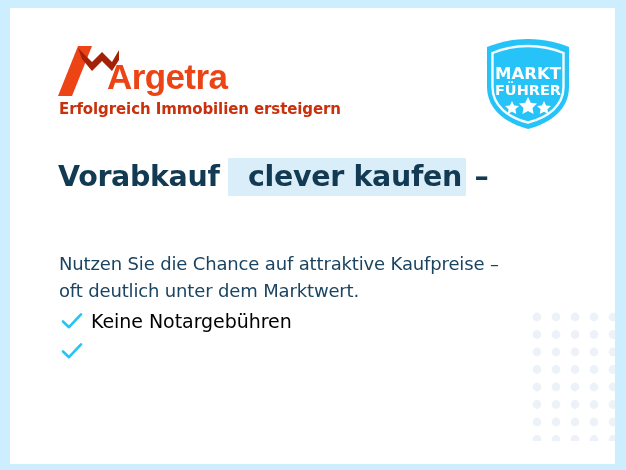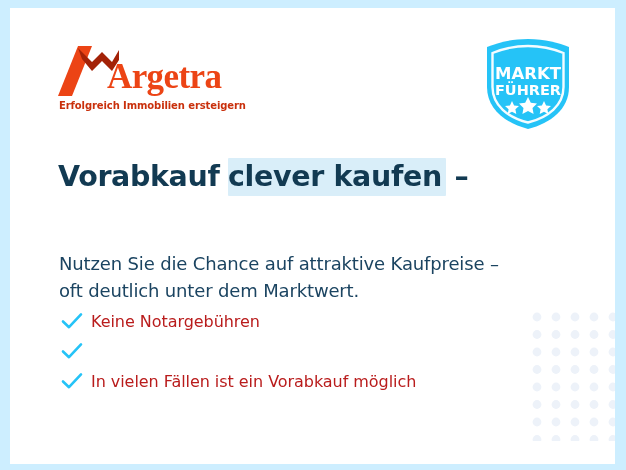--- a/index.html
+++ b/index.html
@@ -45,33 +45,33 @@
     position: absolute;
     left: 0px;
     top: 5px;
     width: 62px;
     height: 50px;
   }
   #logo-word {
     position: absolute;
     left: 49px;
     top: 18px;
-    font-family: Liberation Serif, serif;
+    font-family: Liberation Sans, sans-serif;
     font-size: 35px;
     font-weight: 700;
     letter-spacing: -0.6px;
     color: #ec4415;
     line-height: 1;
   }
   #logo-tagline {
     position: absolute;
     left: 1px;
     top: 59px;
     font-family: "DejaVu Sans", sans-serif;
-    font-size: 10px;
+    font-size: 15px;
     font-weight: 700;
     letter-spacing: -0.1px;
     color: #c9300c;
     white-space: nowrap;
   }
 
   
   #badge {
     position: absolute;
     left: 473px;
@@ -95,21 +95,21 @@
     font-family: "DejaVu Sans", sans-serif;
     font-size: 28.5px;
     font-weight: 700;
     line-height: 37px;
     letter-spacing: -0.35px;
     color: #123a52;
     white-space: nowrap;
   }
   #headline .hl {
     background: #d9eef9;
-    padding: 2px 4px 3px 0;
+    padding: 2px 4px 3px 20px;
     margin: 0 -1px;
     border-radius: 1px;
     box-decoration-break: clone;
     -webkit-box-decoration-break: clone;
   }
 
   
   #subheading {
     position: absolute;
     left: 49px;
@@ -139,23 +139,23 @@
   .bullet-check {
     flex: 0 0 30px;
     width: 30px;
     height: 20px;
     display: flex;
     align-items: center;
   }
   .bullet-check svg { display: block; }
   .bullet-label {
     font-family: "DejaVu Sans", sans-serif;
-    font-size: 16px;
+    font-size: 19px;
     font-weight: 400;
-    color: #b91c1c;
+    color: #000000;
     letter-spacing: -0.05px;
     white-space: nowrap;
   }
 
   
   #dot-grid {
     position: absolute;
     left: 521px;
     top: 303px;
     width: 90px;
@@ -216,28 +216,20 @@
             </svg>
         </span>
         <span class="bullet-label">Keine Notargebühren</span>
       </li>
       <li class="bullet">
         <span class="bullet-check">
           <svg width="22" height="18" viewBox="0 0 22 18">
               <path d="M2 9.5 L8 15.2 L20 2.4" fill="none" stroke="#25c3f7" stroke-width="2.6" stroke-linecap="round" stroke-linejoin="round"></path>
             </svg>
         </span>
-      </li>
-      <li class="bullet">
-        <span class="bullet-check">
-          <svg width="22" height="18" viewBox="0 0 22 18">
-              <path d="M2 9.5 L8 15.2 L20 2.4" fill="none" stroke="#25c3f7" stroke-width="2.6" stroke-linecap="round" stroke-linejoin="round"></path>
-            </svg>
-        </span>
-        <span class="bullet-label">In vielen Fällen ist ein Vorabkauf möglich</span>
       </li>
     </ul>
 
     <div id="dot-grid">
       <svg id="dot-grid-svg" width="90" height="130" viewBox="0 0 90 130" xmlns="http://www.w3.org/2000/svg">
           <circle cx="6" cy="6" r="4.4" fill="#edf2f9"></circle>
           <circle cx="25" cy="6" r="4.4" fill="#edf2f9"></circle>
           <circle cx="44" cy="6" r="4.4" fill="#edf2f9"></circle>
           <circle cx="63" cy="6" r="4.4" fill="#edf2f9"></circle>
           <circle cx="82" cy="6" r="4.4" fill="#edf2f9"></circle>

